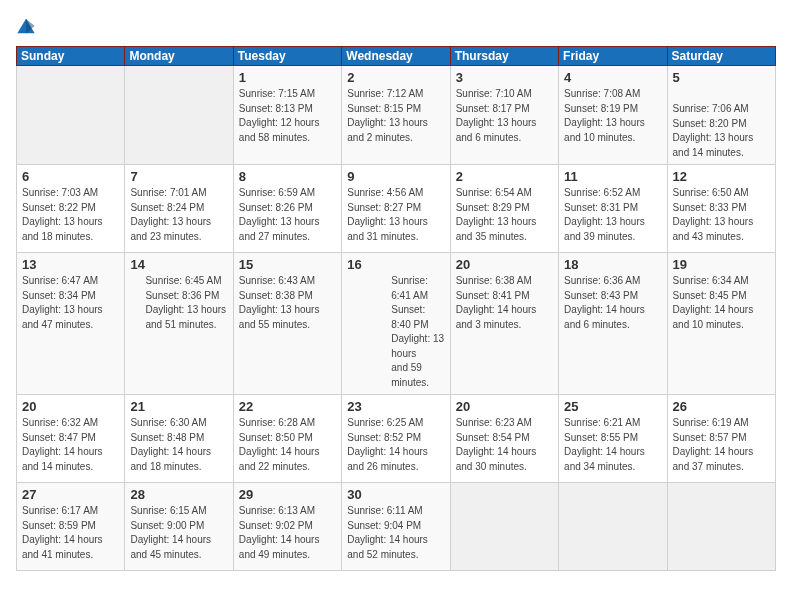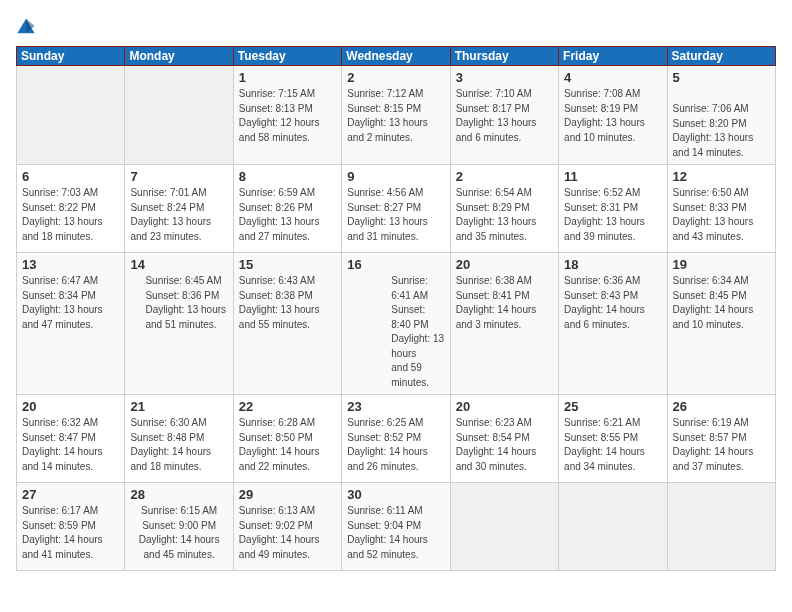--- a/index.html
+++ b/index.html
@@ -322,21 +322,21 @@
       <tr>
         <td>
           <span class="day-number">27</span>
           <div class="day-info" style="white-space: pre-line;">Sunrise: 6:17 AM
 Sunset: 8:59 PM
 Daylight: 14 hours
 and 41 minutes.</div>
         </td>
         <td>
           <span class="day-number">28</span>
-          <div class="day-info" style="white-space: pre-line; text-align: center;">Sunrise: 6:15 AM
+          <div class="day-info" style="white-space: pre-line;">Sunrise: 6:15 AM
 Sunset: 9:00 PM
 Daylight: 14 hours
 and 45 minutes.</div>
         </td>
         <td>
           <span class="day-number">29</span>
           <div class="day-info" style="white-space: pre-line;">Sunrise: 6:13 AM
 Sunset: 9:02 PM
 Daylight: 14 hours
 and 49 minutes.</div>

